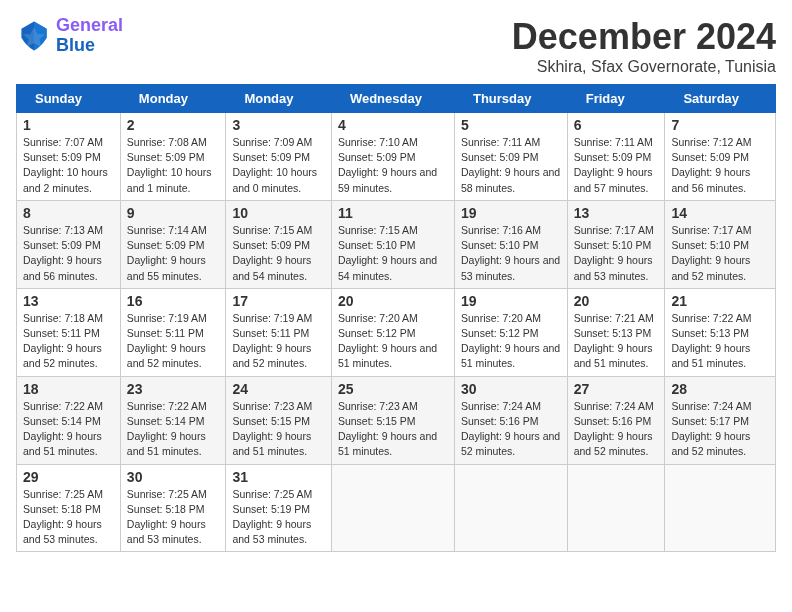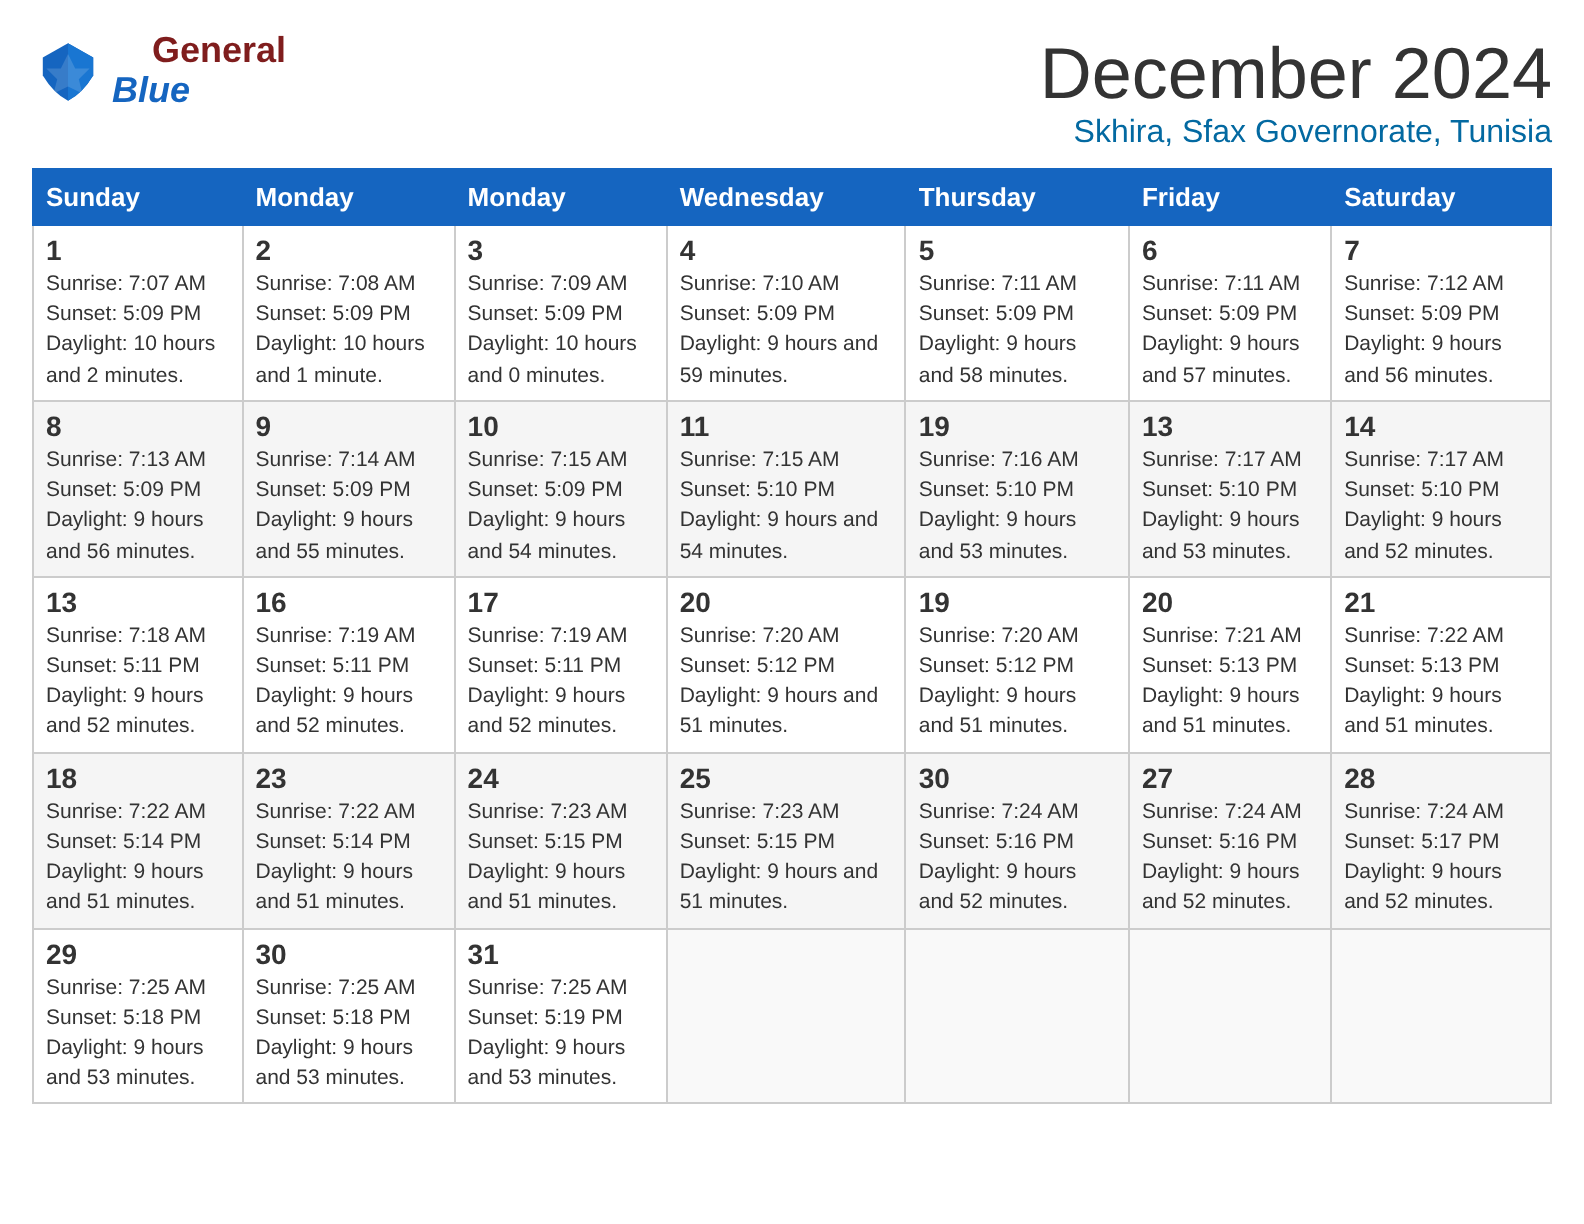--- a/index.html
+++ b/index.html
@@ -19,48 +19,48 @@
     .logo {
       display: flex;
       align-items: center;
       gap: 4px;
     }
     .logo-text {
       font-size: 18px;
       font-weight: bold;
       line-height: 1.1;
     }
-    .logo-general { color: #7f1d1d; margin-left: 20px; }
-    .logo-blue { color: #1565C0; font-style: italic; }
+    .logo-general { color: #8b5cf6; }
+    .logo-blue { color: #1565C0; }
     .logo-icon {
       width: 36px;
       height: 36px;
     }
     .title-section {
       text-align: right;
     }
     .month-title {
       font-size: 36px;
-      font-weight: normal;
+      font-weight: bold;
       color: #333;
     }
     .location {
       font-size: 16px;
-      color: #0369a1;
+      color: #404040;
     }
     table {
       width: 100%;
       border-collapse: collapse;
       font-size: 11px;
     }
     thead tr th {
       background-color: #1565C0;
       color: #fff;
       text-align: left;
-      padding: 6px 6px;
+      padding: 6px 18px;
       font-size: 13px;
       font-weight: bold;
       border: 1px solid #1565C0;
     }
     tbody tr td {
       border: 1px solid #ccc;
       vertical-align: top;
       padding: 4px 6px;
       height: 80px;
       background: #fff;

